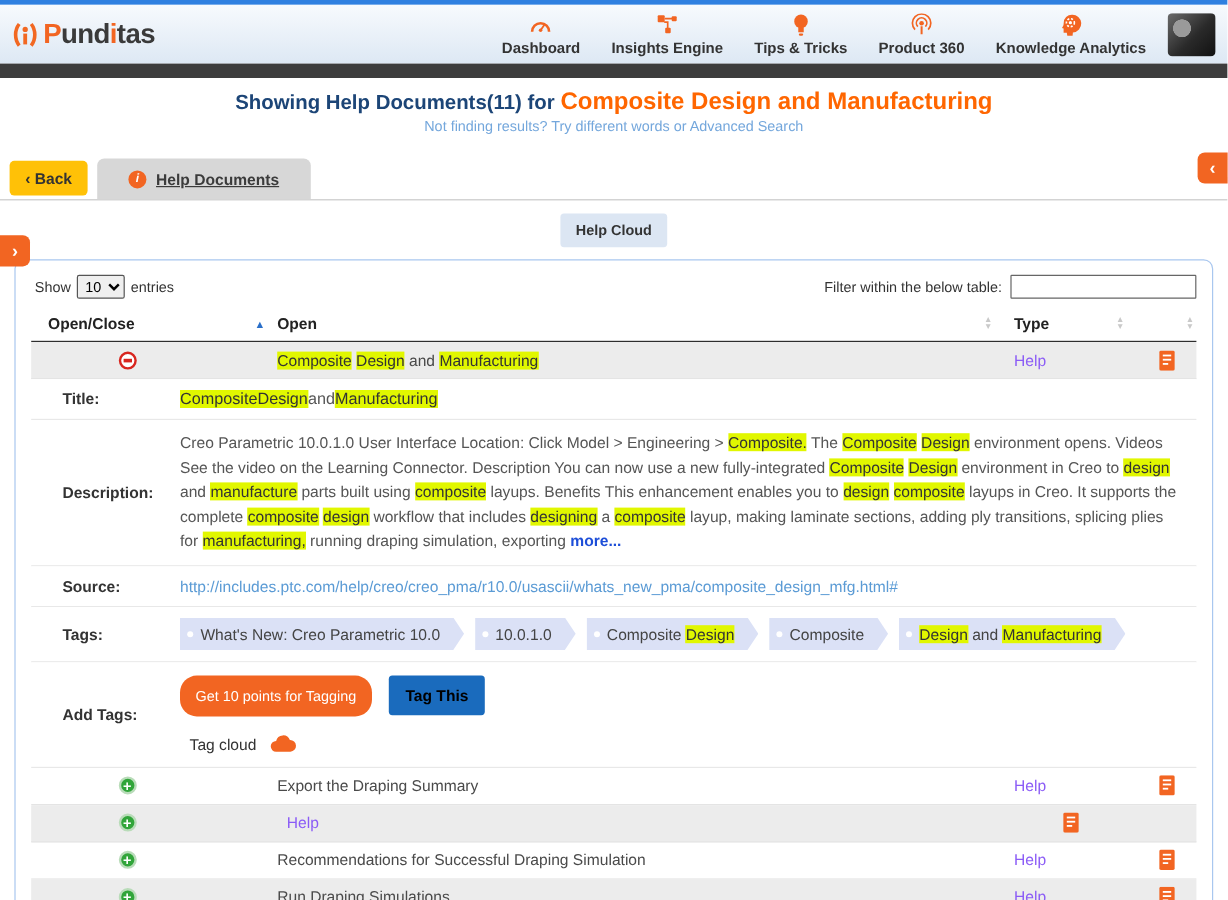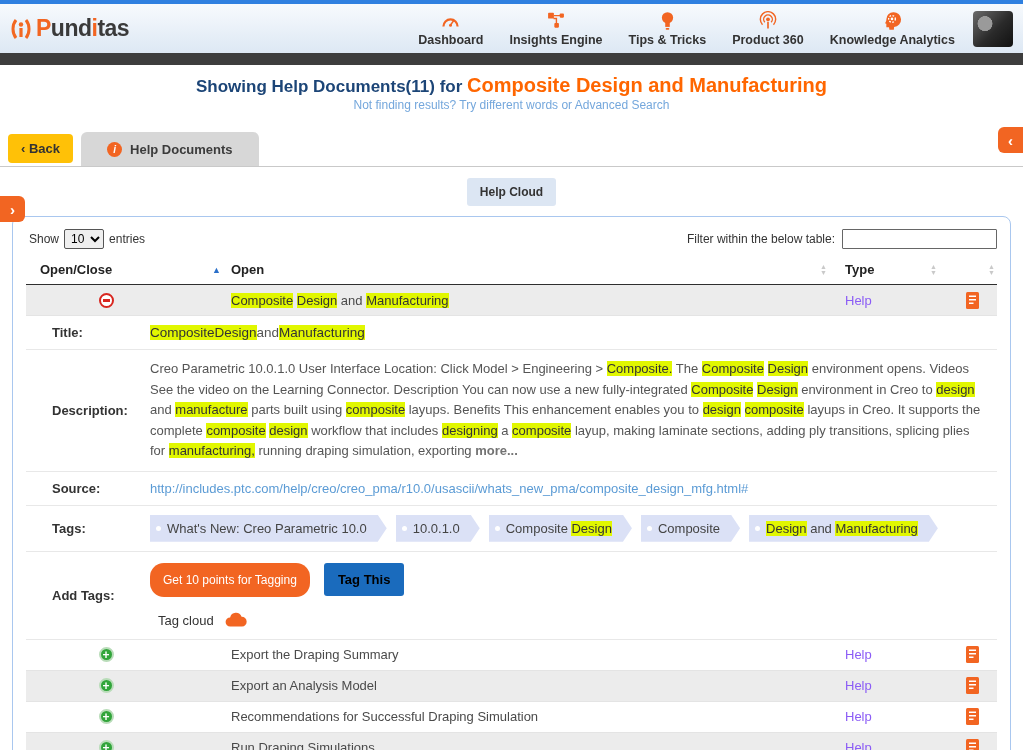--- a/index.html
+++ b/index.html
@@ -32,21 +32,21 @@
   .hero h1 .big-orange{color:var(--headorange); font-size:20px;}
   .hero .sub{font-size:12px; color:var(--subblue); margin-top:1px;}
   
   .tabrow{display:flex; align-items:flex-end; border-bottom:1px solid #c9c9c9;
     height:37px; padding-left:8px; margin-top:14px; position:relative;}
   .back-btn{background:var(--backyellow); border:none; border-radius:4px;
     font-weight:bold; font-size:13px; color:#333; padding:7px 13px; margin-bottom:3px;
     cursor:pointer; font-family:inherit;}
   .doc-tab{background:#d7d7d7; border-radius:6px 6px 0 0; height:34px; margin-left:8px;
     display:flex; align-items:center; gap:8px; padding:0 26px; cursor:pointer;}
-  .doc-tab .lbl{font-size:13px; font-weight:bold; color:#3b3b3b;}
+  .doc-tab .lbl{font-size:13px; font-weight:bold; color:#3b3b3b;text-decoration:underline;}
   .info-ico{width:15px; height:15px; border-radius:50%; background:var(--accent);
     color:#fff; font-size:10px; font-weight:bold; display:flex; align-items:center;
     justify-content:center; font-style:italic;}
   .edge-tab{position:absolute; background:var(--accent); color:#fff; font-weight:bold;
     width:25px; height:26px; display:flex; align-items:center; justify-content:center;
     font-size:15px; cursor:pointer; z-index:5;}
   .edge-tab.right{right:0; top:127px; border-radius:6px 0 0 6px;}
   .edge-tab.left{left:0; top:196px; border-radius:0 6px 6px 0;}
   
   .helpcloud-wrap{text-align:center; margin:11px 0 10px;}
@@ -86,21 +86,21 @@
     border:2px solid #b9dcb9; color:#fff; font-size:12px; font-weight:bold;
     display:flex; align-items:center; justify-content:center; line-height:0; cursor:pointer;}
   .hl{background:var(--hl); color:#333;}
   
   .field{display:flex; border-bottom:1px solid #e8e8e8; padding:9px 0; background:#fff;}
   .field-label{width:124px; flex:none; padding-left:26px; font-size:13px;
     font-weight:bold; color:#333; display:flex; align-items:center;}
   .field-content{flex:1; padding-right:14px; font-size:13px; color:#555;
     display:flex; align-items:center; flex-wrap:wrap;}
   .field-content.block{display:block; line-height:1.58;}
-  .more-link{color:#737373; font-weight:bold; cursor:pointer; display:inline-block;text-align:center;}
+  .more-link{color:#1d4ed8; font-weight:bold; cursor:pointer; display:inline-block;text-align:center;}
   .src-link{color:var(--link); text-decoration:none; font-size:13px;}
   .tags-wrap{display:flex; gap:9px; align-items:center; flex-wrap:wrap;}
   .tag{position:relative; background:var(--tagbg); color:#444; font-size:13px;
     padding:6px 20px 6px 17px; cursor:pointer; white-space:nowrap;
     clip-path:polygon(0 0, calc(100% - 9px) 0, 100% 50%, calc(100% - 9px) 100%, 0 100%);}
   .tag::before{content:""; position:absolute; left:6px; top:50%; margin-top:-2.5px;
     width:5px; height:5px; border-radius:50%; background:#fff;}
   .addtags-content{display:block; padding-top:2px;}
   .btn-row{display:flex; gap:14px; align-items:center;}
   .btn-tagging{background:var(--accent); color:#fff; border:none; border-radius:14px;
@@ -339,21 +339,20 @@
             <rect x="3" y="3.5" width="7" height="1.5" fill="#fff"></rect>
             <rect x="3" y="7" width="7" height="1.5" fill="#fff"></rect>
             <rect x="3" y="10.5" width="4.5" height="1.5" fill="#fff"></rect>
           </svg>
         </div>
       </div>
       <div class="trow datarow stripe">
         <div class="oc-cell">
           <span class="plus-ico">+</span>
         </div>
-        <div class="title-cell">Export an Analysis Model</div>
         <div class="type-cell">Help</div>
         <div class="icon-cell">
           <svg class="doc-ico" width="13" height="17" viewBox="0 0 13 17">
             <rect width="13" height="17" rx="1.5" fill="#f26522"></rect>
             <rect x="3" y="3.5" width="7" height="1.5" fill="#fff"></rect>
             <rect x="3" y="7" width="7" height="1.5" fill="#fff"></rect>
             <rect x="3" y="10.5" width="4.5" height="1.5" fill="#fff"></rect>
           </svg>
         </div>
       </div>

